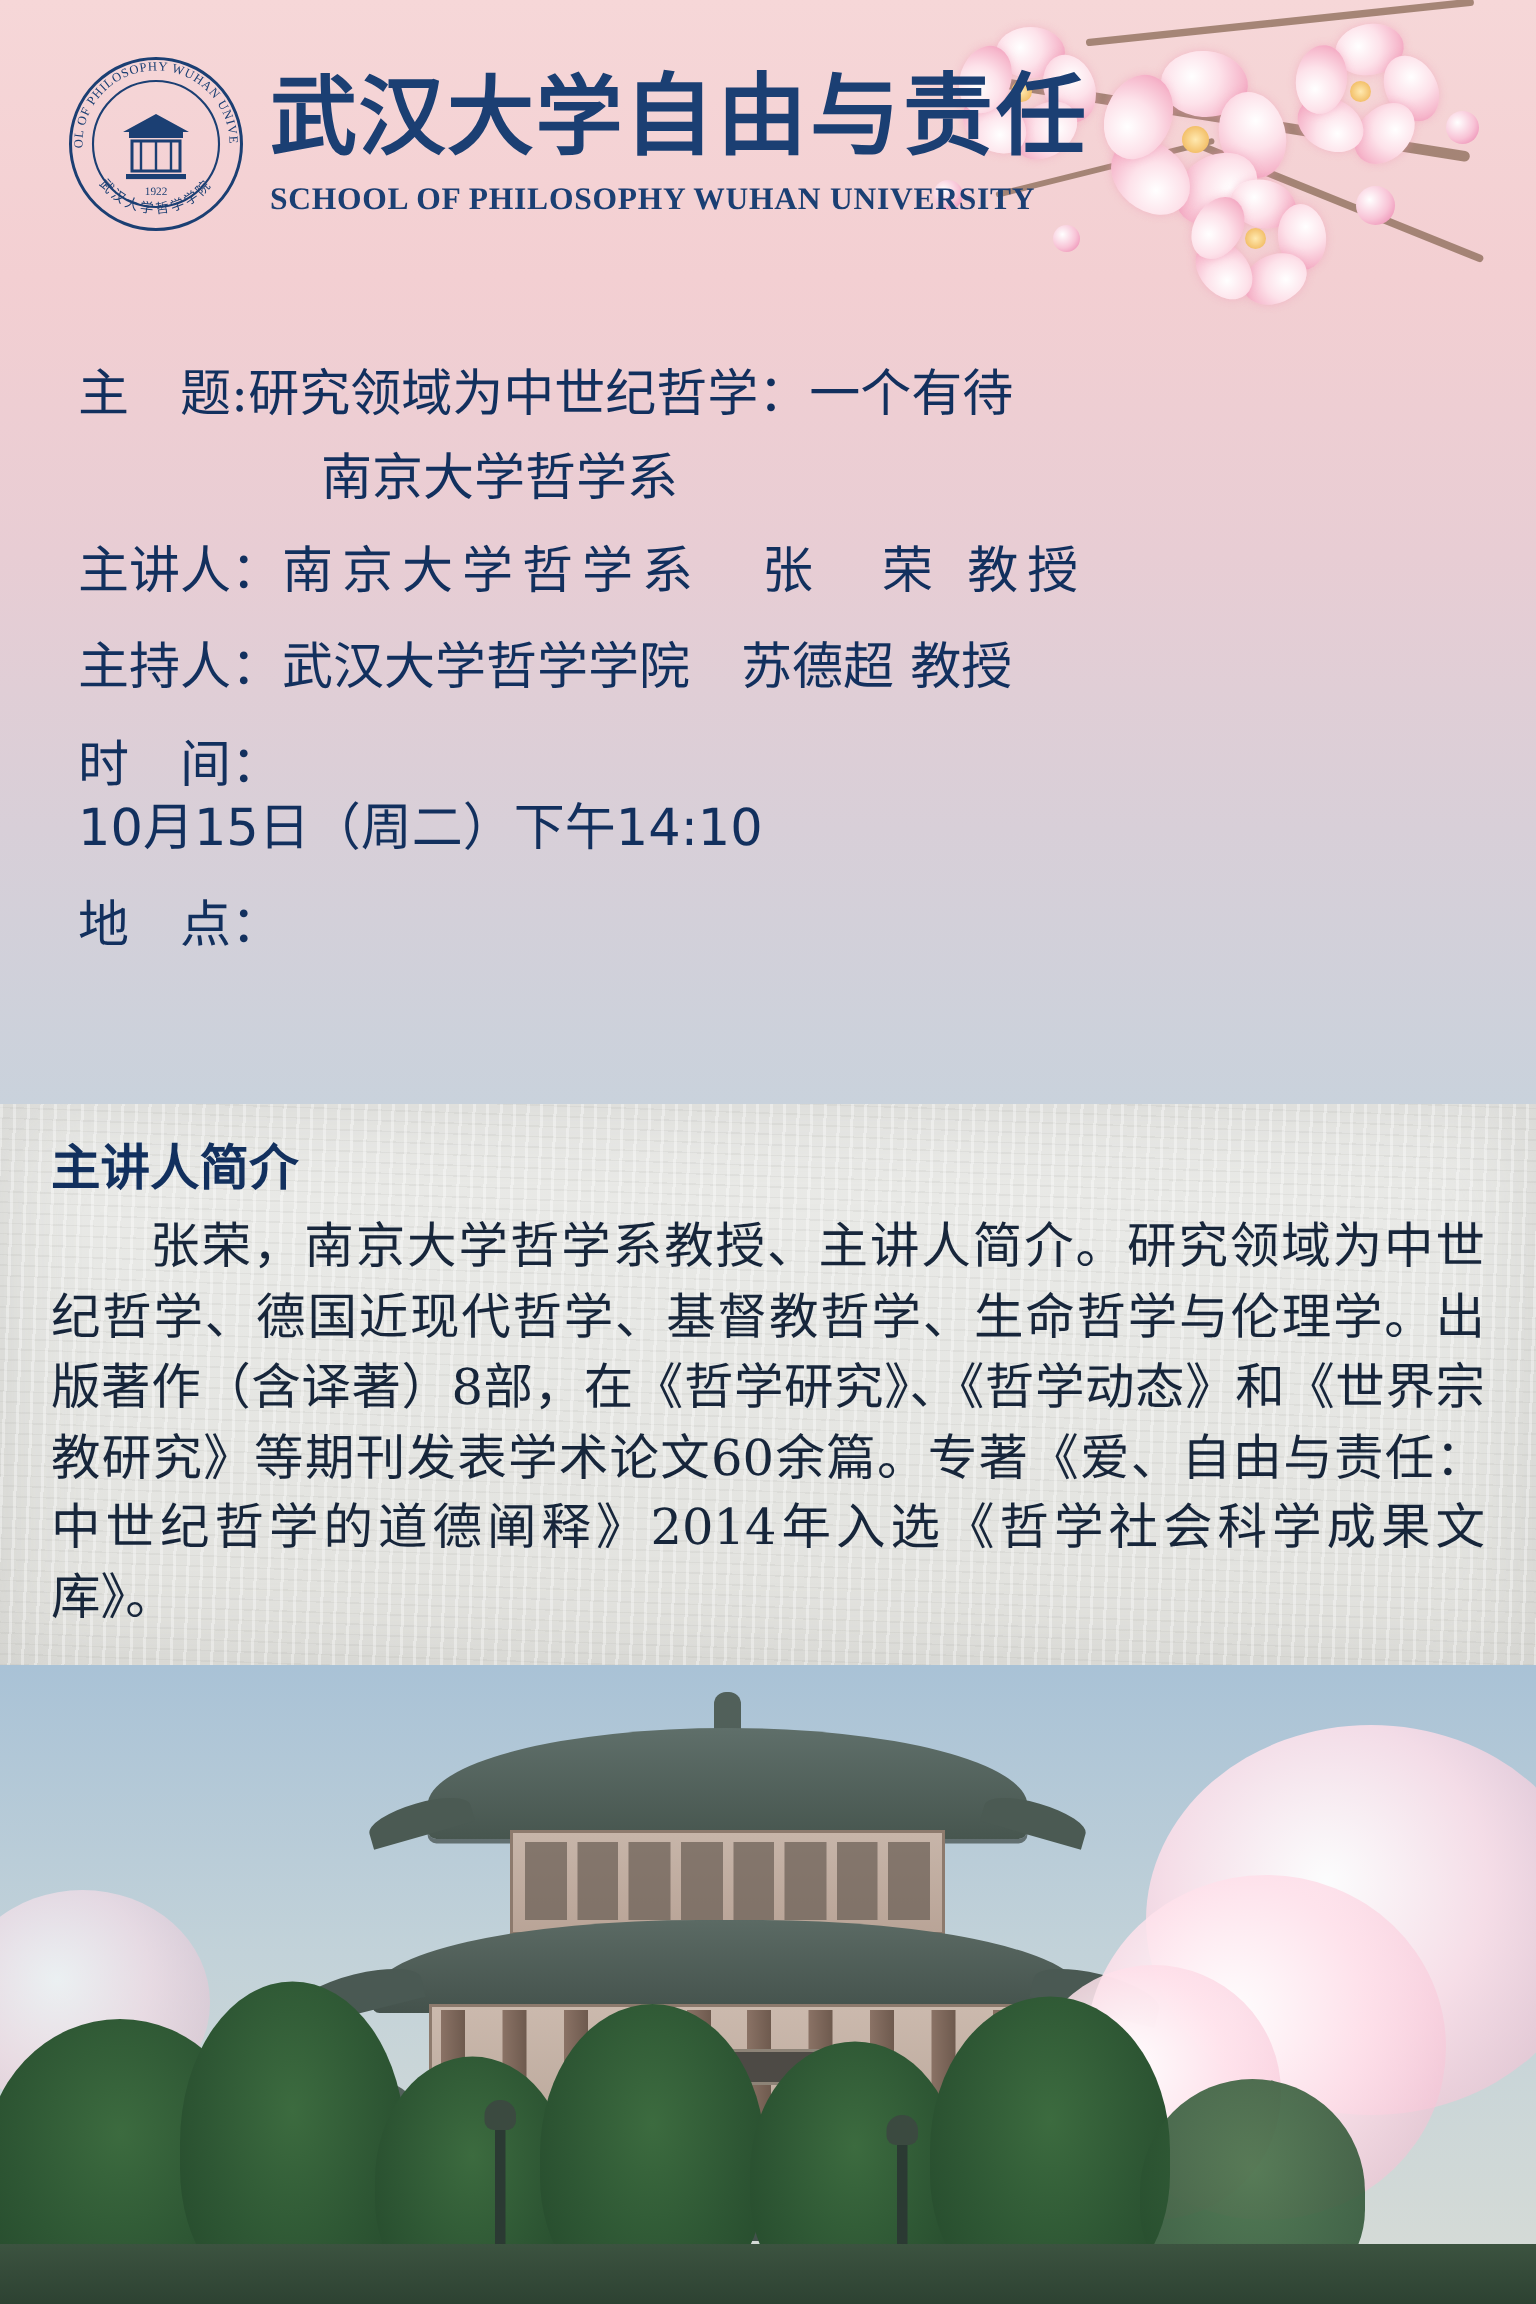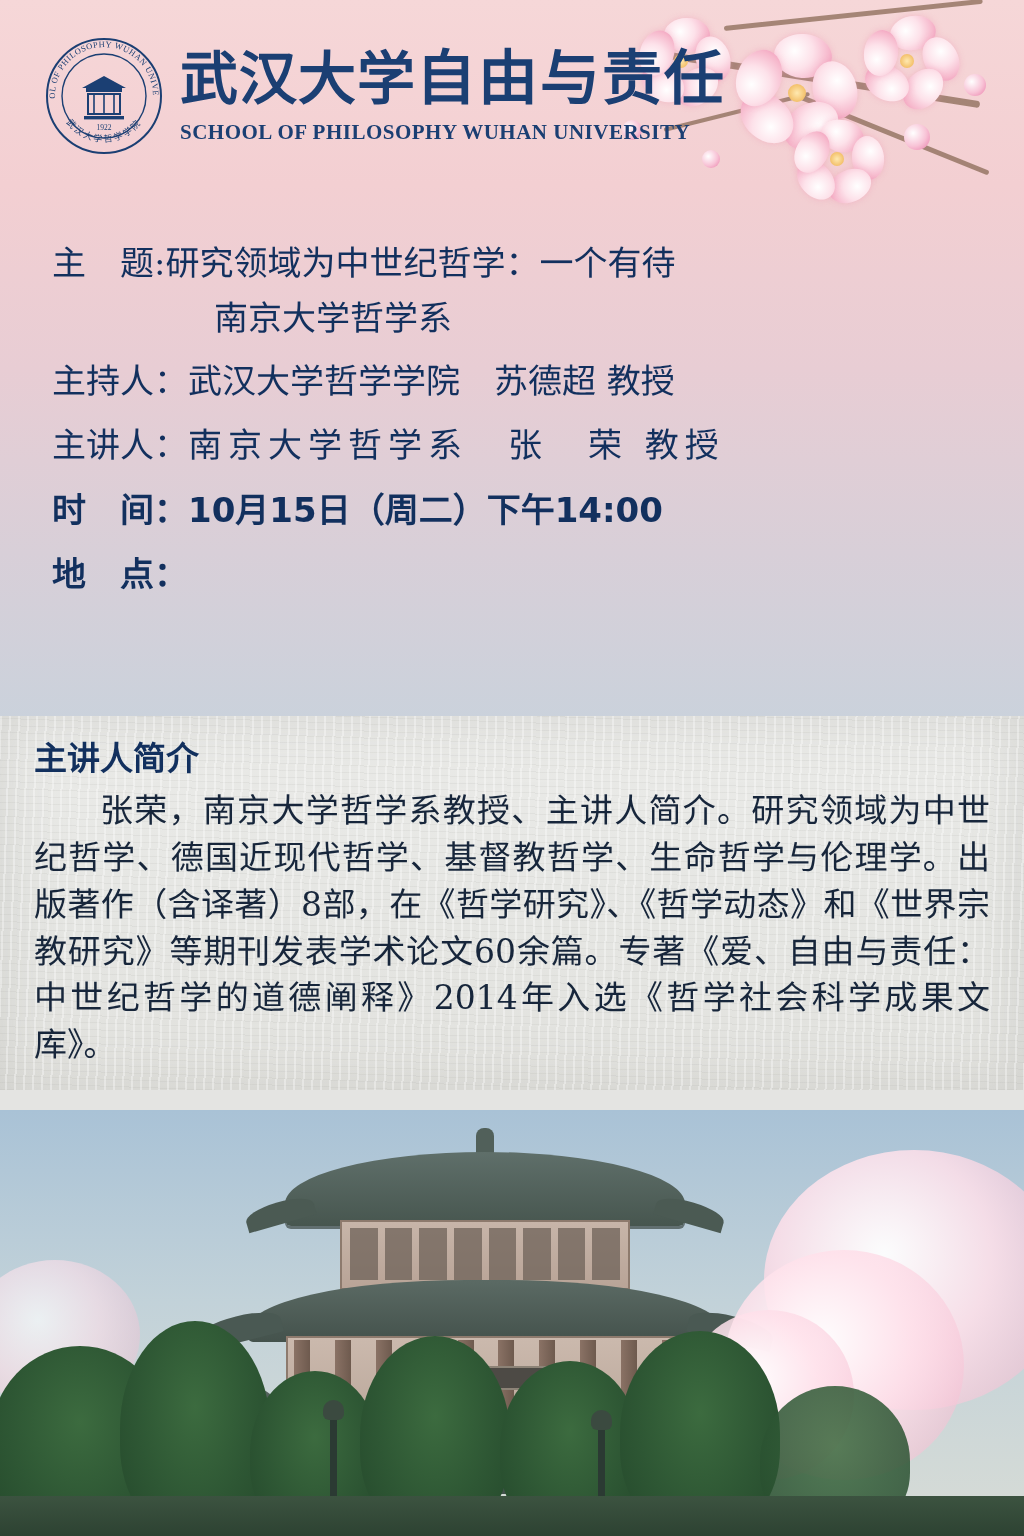--- a/index.html
+++ b/index.html
@@ -124,21 +124,22 @@
   .info-row {
     display: flex;
     align-items: baseline;
     margin-bottom: 22px;
     font-size: 34px;
     line-height: 1.25;
     font-family: "DejaVu Serif", "Liberation Serif", serif;
   }
   .info-row.bold-row {
     font-family: "DejaVu Sans", "Liberation Sans", sans-serif;
-    font-weight: bold;
+    font-weight: normal;
+    flex-direction: column;
   }
   .info-label {
     flex: 0 0 auto;
     white-space: pre;
   }
   .info-value {
     flex: 1 1 auto;
   }
   .topic-row {
     margin-bottom: 6px;
@@ -151,21 +152,21 @@
     color: #12305e;
   }
   .spaced {
     letter-spacing: 6px;
   }
 
   
   .bio {
     position: absolute;
     left: 0;
-    top: 716px;
+    top: 736px;
     width: 1024px;
     height: 374px;
     background:
       linear-gradient(180deg, rgba(236,236,233,.97) 0%, rgba(226,226,222,.97) 100%);
     box-shadow: inset 0 0 60px rgba(190,190,185,.5);
     padding: 16px 34px 0 34px;
     box-sizing: border-box;
   }
   .bio::after {
     content: "";
@@ -477,32 +478,32 @@
 
   <div class="info">
 
     <div class="info-row topic-row">
       <span class="info-label">主　题:</span>
       <span class="info-value">研究领域为中世纪哲学：一个有待</span>
     </div>
     <div class="topic-cont">南京大学哲学系</div>
 
     <div class="info-row">
+      <span class="info-label">主讲人：</span>
+      <span class="info-value spaced">南京大学哲学系　张　荣 教授</span>
+    </div>
+
+    <div class="info-row">
       <span class="info-label">主持人：</span>
       <span class="info-value">武汉大学哲学学院　苏德超 教授</span>
     </div>
 
-    <div class="info-row">
-      <span class="info-label">主讲人：</span>
-      <span class="info-value spaced">南京大学哲学系　张　荣 教授</span>
-    </div>
-
     <div class="info-row bold-row">
       <span class="info-label">时　间：</span>
-      <span class="info-value">10月15日（周二）下午14:00</span>
+      <span class="info-value">10月15日（周二）下午14:10</span>
     </div>
 
     <div class="info-row bold-row">
       <span class="info-label">地　点：</span>
     </div>
   </div>
 
   <div class="bio">
     <div class="bio-title">主讲人简介</div>
     <div class="bio-body">张荣，南京大学哲学系教授、主讲人简介。研究领域为中世纪哲学、德国近现代哲学、基督教哲学、生命哲学与伦理学。出版著作（含译著）8部，在《哲学研究》、《哲学动态》和《世界宗教研究》等期刊发表学术论文60余篇。专著《爱、自由与责任：中世纪哲学的道德阐释》2014年入选《哲学社会科学成果文库》。</div>

